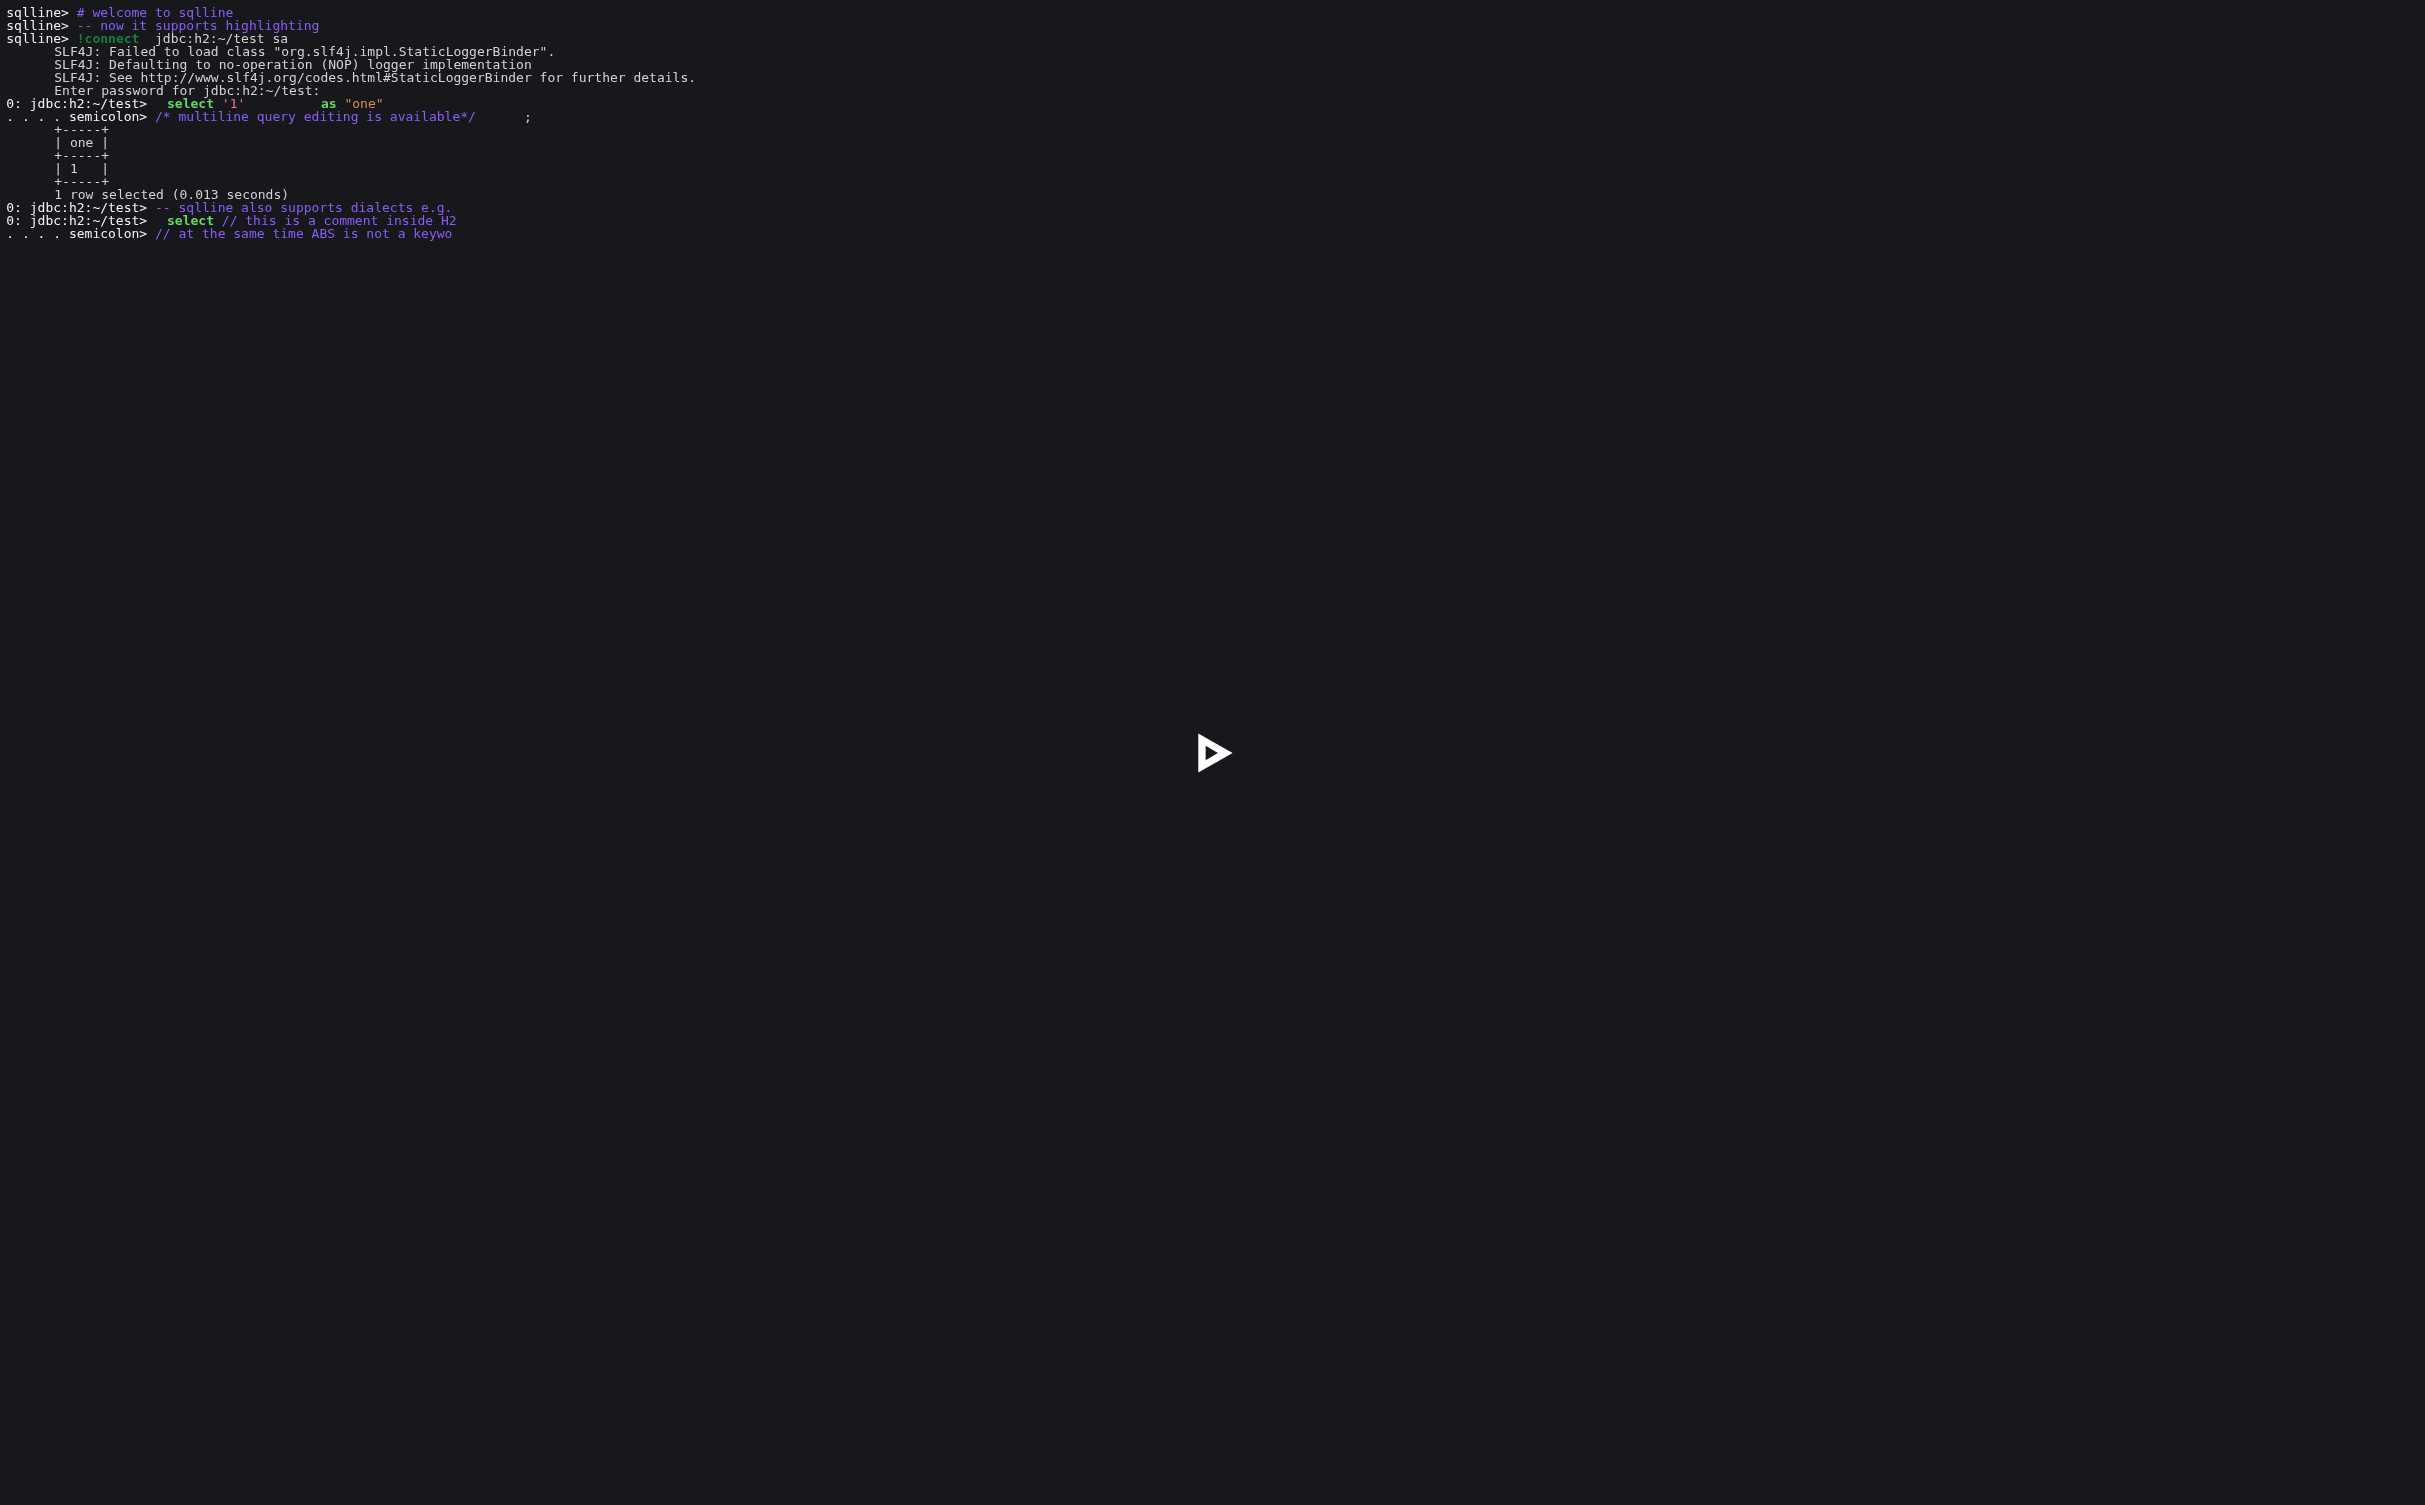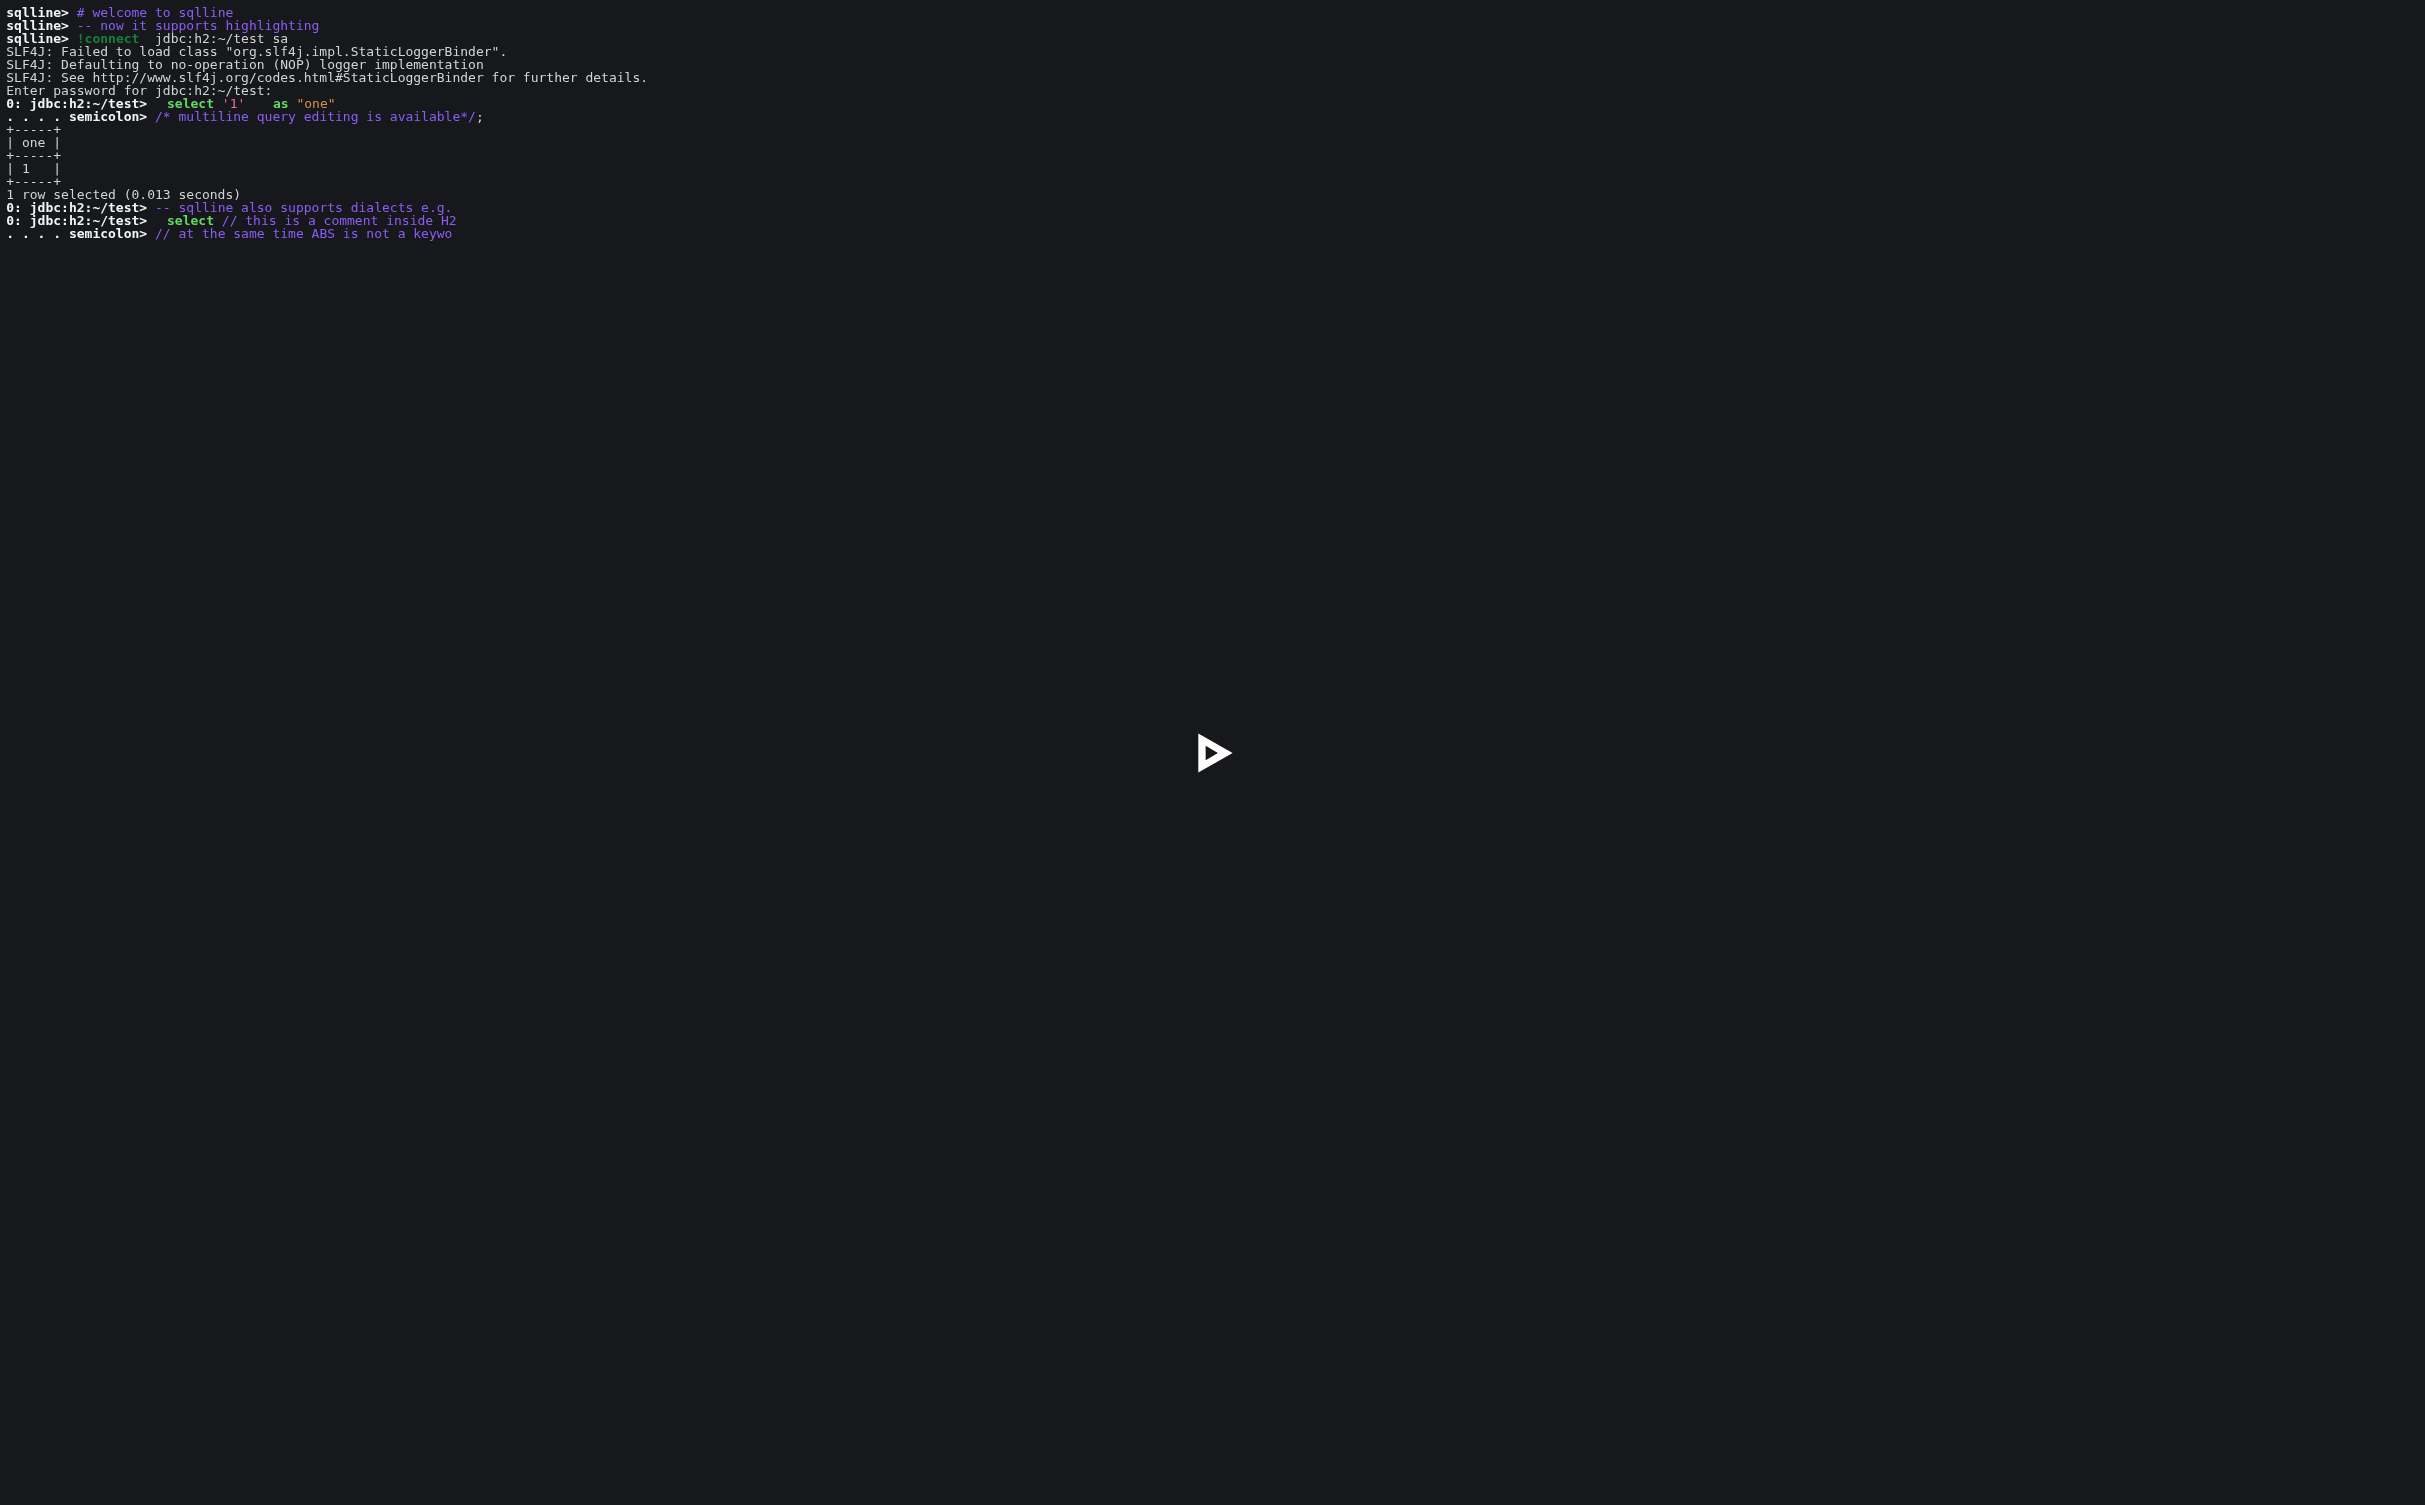--- a/index.html
+++ b/index.html
@@ -14,28 +14,28 @@
       color: #d2d3d4;
       overflow: hidden;
     }
     .terminal {
       padding: 6.3px 6.3px;
       white-space: pre;
     }
     .line {
       min-height: 1em;
     }
-    .c-prompt   { color: #f3f4f6; font-weight: 700; }
+    .c-prompt   { color: #f3f4f6; font-weight: 400; }
     .c-dim      { color: #8b5cf6; }
     .c-cmd      { color: #15803d; font-weight: 700; }
     .c-args     { color: #d2d3d4; margin-top: 28px; }
     .c-kw       { color: #63d863; font-weight: 600; margin-left: 12px; }
     .c-literal  { color: #e96ba8; }
     .c-string   { color: #d68f4f; }
-    .c-plain    { color: #d2d3d4; }
+    .c-plain    { color: #d2d3d4; margin-left: 48px; }
 
     .play-button {
       position: absolute;
       top: 50%;
       left: 50%;
       transform: translate(-50%, -50%);
       width: 49px;
       height: 49px;
       cursor: pointer;
     }

